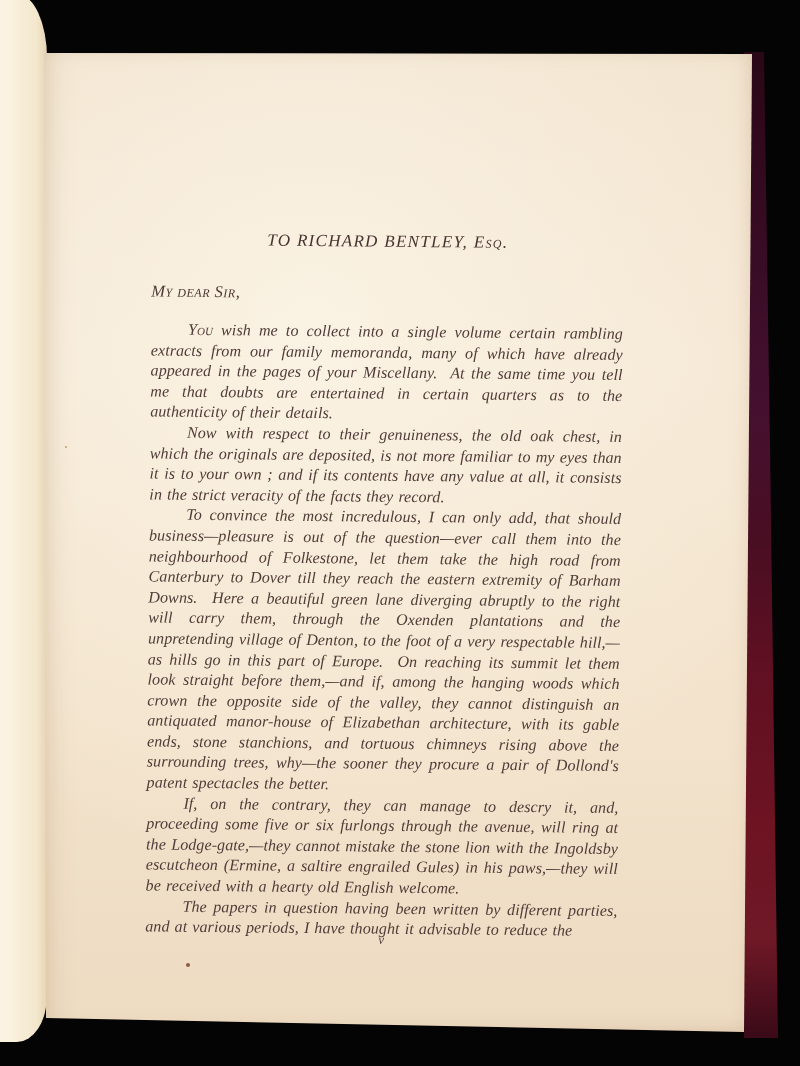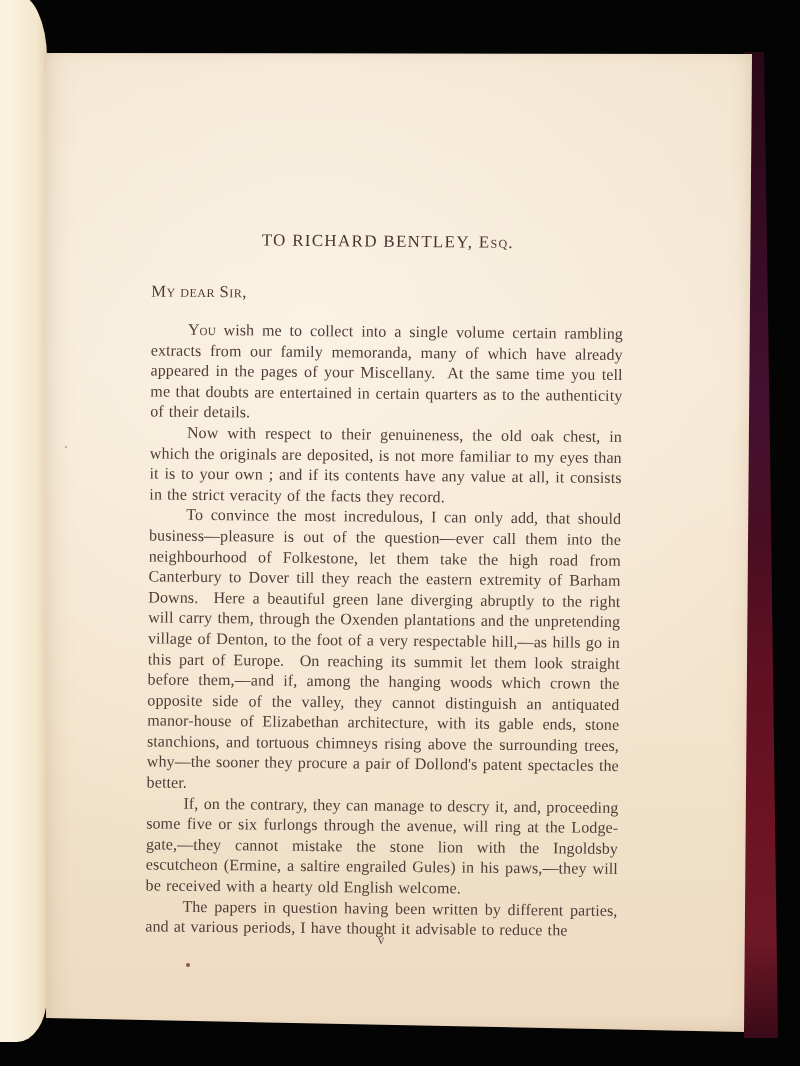--- a/index.html
+++ b/index.html
@@ -23,21 +23,21 @@
     clip-path:polygon(0 0, 20px 0, 26px 40%, 31px 78%, 34px 100%, 0 100%); }
 
   
   .page { position:absolute; left:44px; top:53px; width:708px; height:983px;
     background:
       radial-gradient(ellipse 120% 90% at 38% 28%, rgba(255,251,240,0.55), rgba(255,251,240,0) 62%),
       linear-gradient(180deg,#f2e4cf 0%, #f5e8d4 32%, #f3e3cc 68%, #eddbc2 100%);
     box-shadow: inset 16px 0 30px -16px rgba(150,110,70,0.28),
                 inset -12px 0 24px -14px rgba(150,100,60,0.22),
                 inset 0 -14px 26px -14px rgba(140,95,60,0.18);
-    clip-path:polygon(0px 0px, 708px 1px, 700px 979px, 2px 965px); }
+    clip-path:polygon(0px 0px, 708px 1px, 700px 979px, 2px 965px);font-style:italic; }
 
   .page-text { position:absolute; left:0; top:0; width:708px; height:983px;
     transform:rotate(0.55deg); transform-origin:60px 170px;
     color:#4f3b37; }
 
   .text-block { position:absolute; left:108px; top:176px; width:472px; }
 
   .heading { font-size:17px; font-weight:normal; text-align:center;
     letter-spacing:1.3px; color:#473430; line-height:20px; }
 

